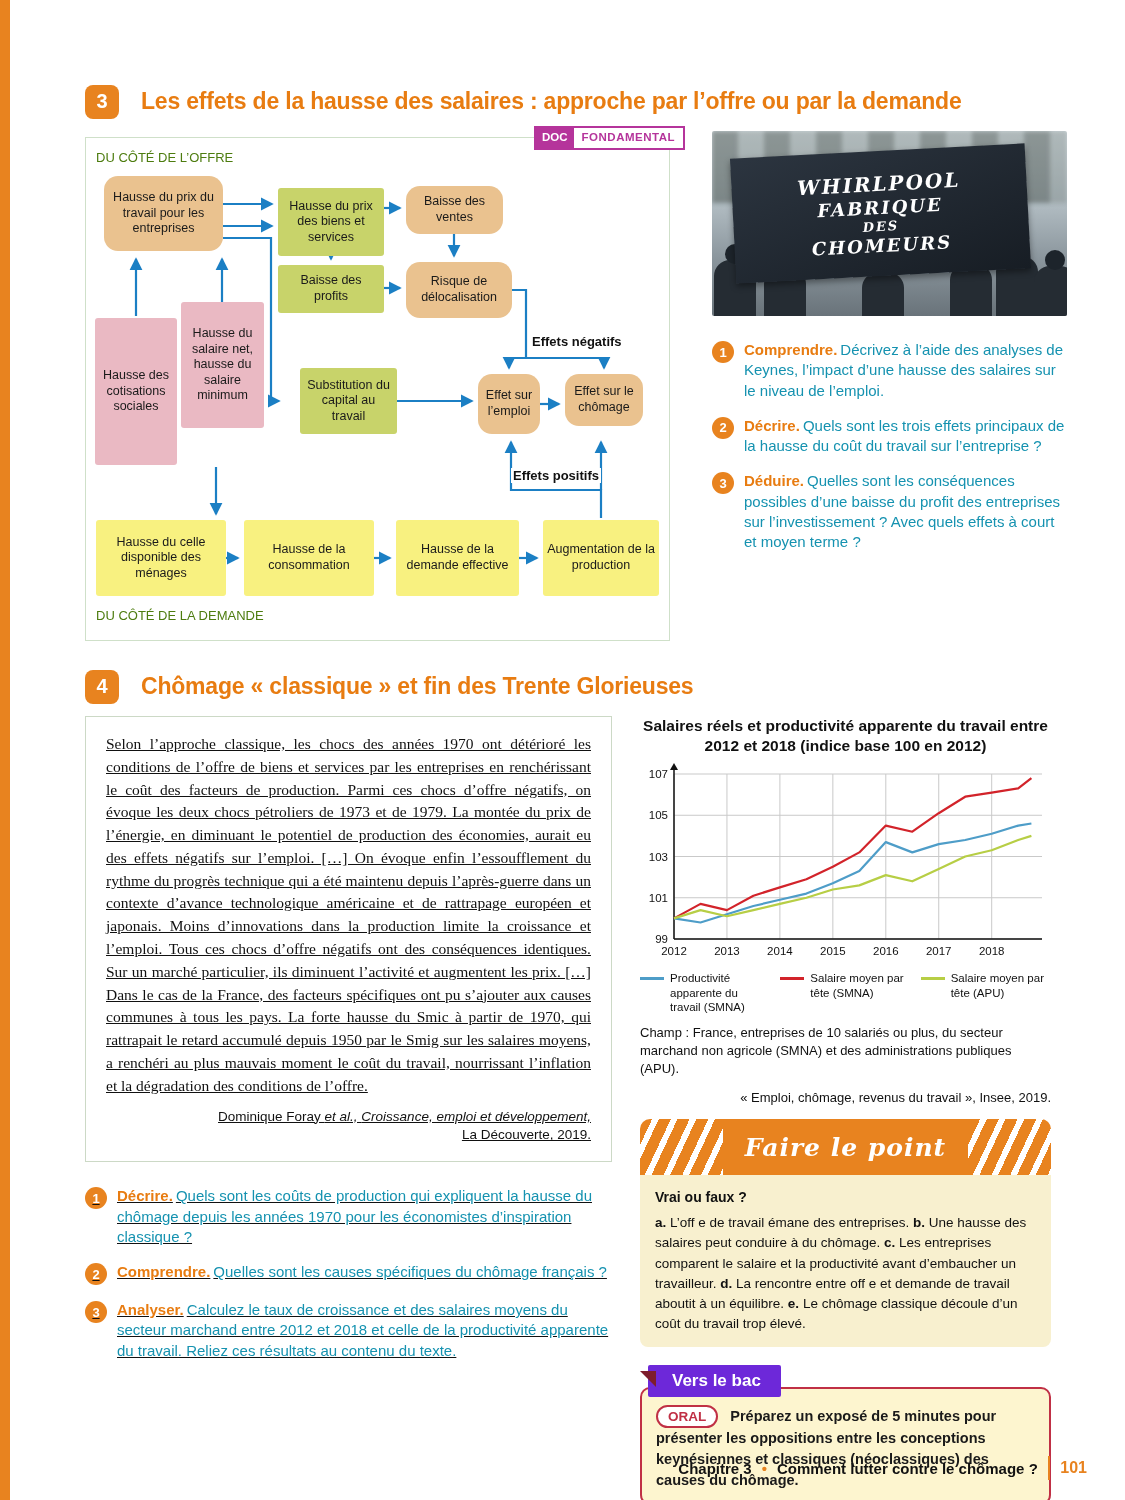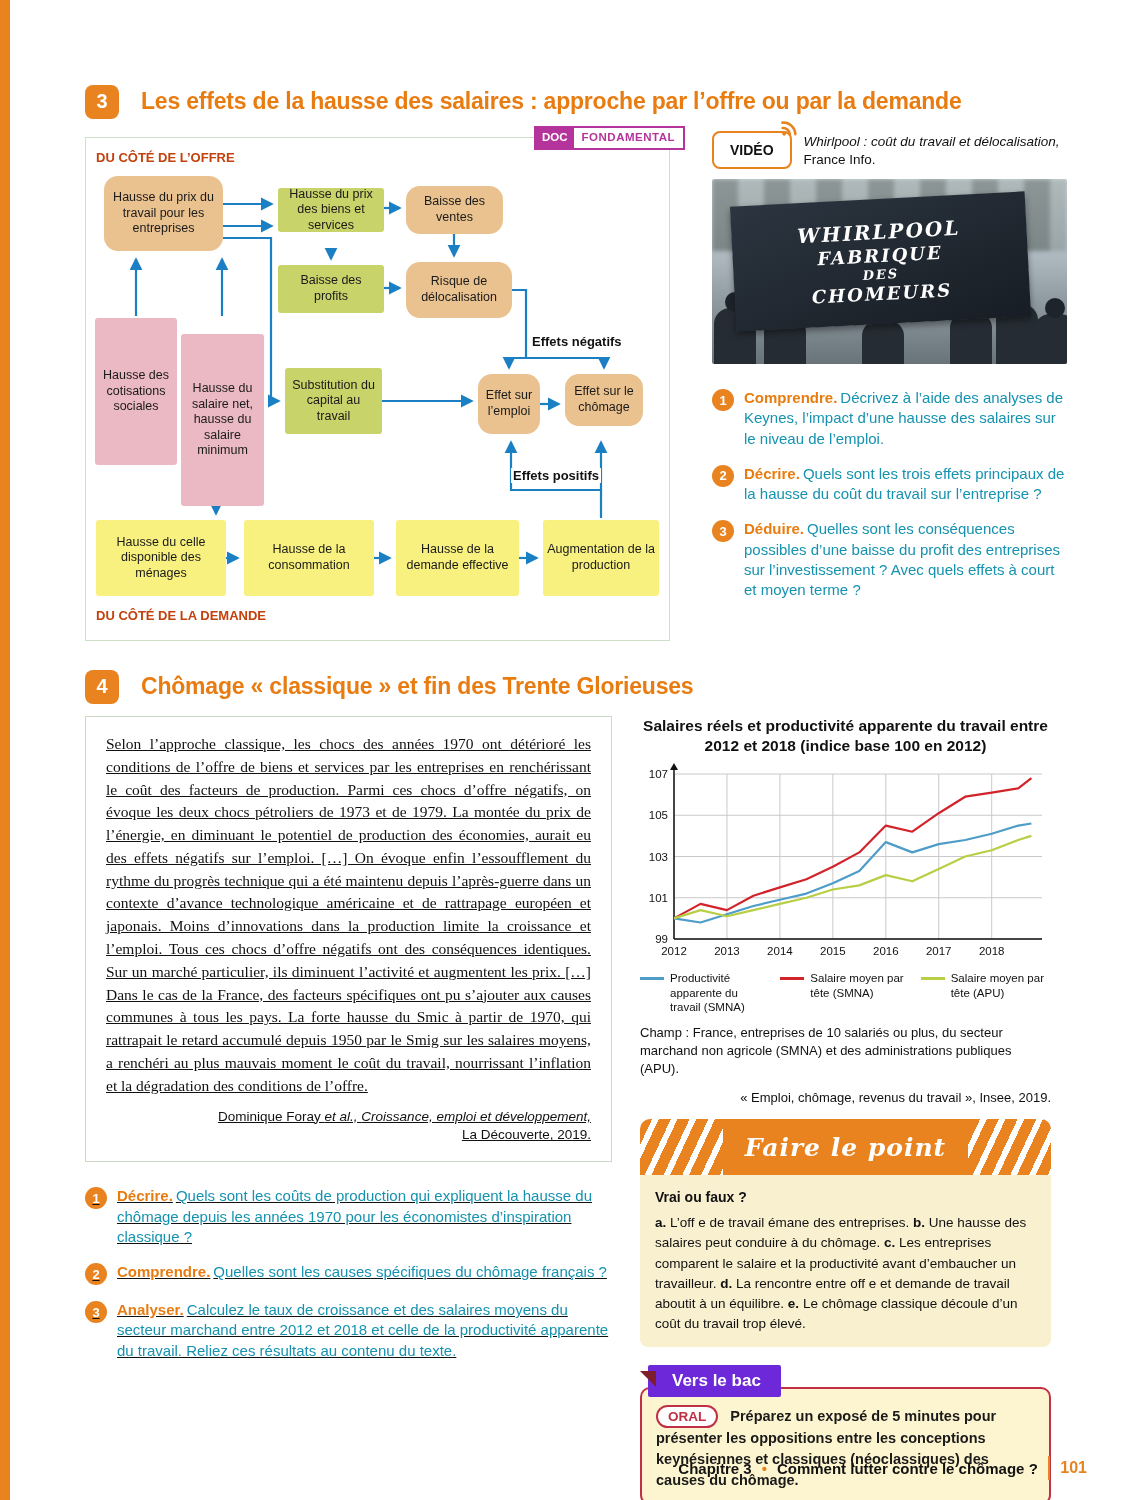--- a/index.html
+++ b/index.html
@@ -22,34 +22,34 @@
   .doc-badge{position:absolute;top:-12px;left:448px;display:inline-flex;border:2px solid #b5349b;background:#fff;
              font-size:11.5px;font-weight:bold;line-height:1;z-index:3;}
   .doc-badge .db1{background:#b5349b;color:#fff;padding:4px 6px;}
   .doc-badge .db2{color:#b5349b;padding:4px 8px;letter-spacing:.5px;}
 
   .flow-arrows{position:absolute;left:0;top:0;width:583px;height:502px;pointer-events:none;}
   .fbox{position:absolute;display:flex;align-items:center;justify-content:center;text-align:center;
         font-size:12.5px;line-height:1.25;padding:4px;box-sizing:border-box;border-radius:3px;color:#1a1a1a;z-index:2;}
   .tan{background:#eac28f;border-radius:14px;} .grn{background:#c8d36a;} .pnk{background:#eab9c3;} .yel{background:#f8f180;}
   .b1{left:18px;top:38px;width:119px;height:75px;}
-  .b2{left:192px;top:50px;width:106px;height:44px;}
+  .b2{left:192px;top:50px;width:106px;height:68px;}
   .b3{left:320px;top:48px;width:97px;height:48px;}
   .b4{left:192px;top:127px;width:106px;height:48px;}
   .b5{left:320px;top:124px;width:106px;height:56px;}
   .b6{left:9px;top:180px;width:82px;height:147px;}
-  .b7{left:95px;top:196px;width:83px;height:172px;}
-  .b8{left:199px;top:230px;width:97px;height:66px;}
+  .b7{left:95px;top:164px;width:83px;height:126px;}
+  .b8{left:214px;top:230px;width:97px;height:66px;}
   .b9{left:392px;top:236px;width:62px;height:60px;}
   .b10{left:479px;top:236px;width:78px;height:52px;}
   .y1{left:10px;top:382px;width:130px;height:76px;}
   .y2{left:158px;top:382px;width:130px;height:76px;}
   .y3{left:310px;top:382px;width:123px;height:76px;}
   .y4{left:457px;top:382px;width:116px;height:76px;}
-  .flow-label{position:absolute;font-weight:bold;font-size:13px;color:#c2410c;z-index:2;}
+  .flow-label{position:absolute;font-weight:normal;font-size:13px;color:#4d7c0f;z-index:2;}
   .lab-offre{left:10px;top:12px;}
   .lab-demande{left:10px;top:470px;}
   .flow-sub{position:absolute;font-weight:bold;font-size:13px;color:#111;background:#fff;padding:0 2px;z-index:2;}
   .sub-neg{left:444px;top:196px;}
   .sub-pos{left:425px;top:330px;}
 
   .doc3-right{margin-left:42px;width:355px;}
   .video-row{display:flex;gap:12px;align-items:flex-start;margin-bottom:10px;}
   .video-badge{position:relative;border:2.5px solid #e8831f;border-radius:8px;padding:9px 16px;
                font-weight:bold;font-size:14px;color:#111;background:#fff;}
@@ -190,37 +190,20 @@
           <div class="fbox grn b8">Substitution du capital au travail</div>
           <div class="fbox tan b9">Effet sur l’emploi</div>
           <div class="fbox tan b10">Effet sur le chômage</div>
           <div class="fbox yel y1">Hausse du celle disponible des ménages</div>
           <div class="fbox yel y2">Hausse de la consommation</div>
           <div class="fbox yel y3">Hausse de la demande effective</div>
           <div class="fbox yel y4">Augmentation de la production</div>
         </div>
 
         <div class="doc3-right">
-          <div class="video-row">
-            <div class="video-badge">
-              <span class="wifi">
-                <svg viewBox="0 0 24 24" width="26" height="26">
-                  <g fill="none" stroke="#e8831f" stroke-width="2.4" stroke-linecap="round">
-                    <path d="M4,15 a11,11 0 0 1 16,0"></path>
-                    <path d="M7.5,18.5 a6.5,6.5 0 0 1 9,0"></path>
-                  </g>
-                  <circle cx="12" cy="21.5" r="1.8" fill="#e8831f"></circle>
-                </svg>
-              </span>
-              <span>VIDÉO</span>
-            </div>
-            <div class="video-caption">
-              <i>Whirlpool : coût du travail et délocalisation,</i><span> France Info.</span>
-            </div>
-          </div>
 
           <div class="photo">
             <div class="treeline"></div>
             <div class="person" style="left:2px;"></div>
             <div class="person" style="left:52px;height:48px;"></div>
             <div class="person" style="left:150px;height:44px;"></div>
             <div class="person" style="left:238px;height:52px;"></div>
             <div class="person" style="left:284px;height:60px;"></div>
             <div class="person" style="left:322px;height:50px;"></div>
             <div class="banner">

